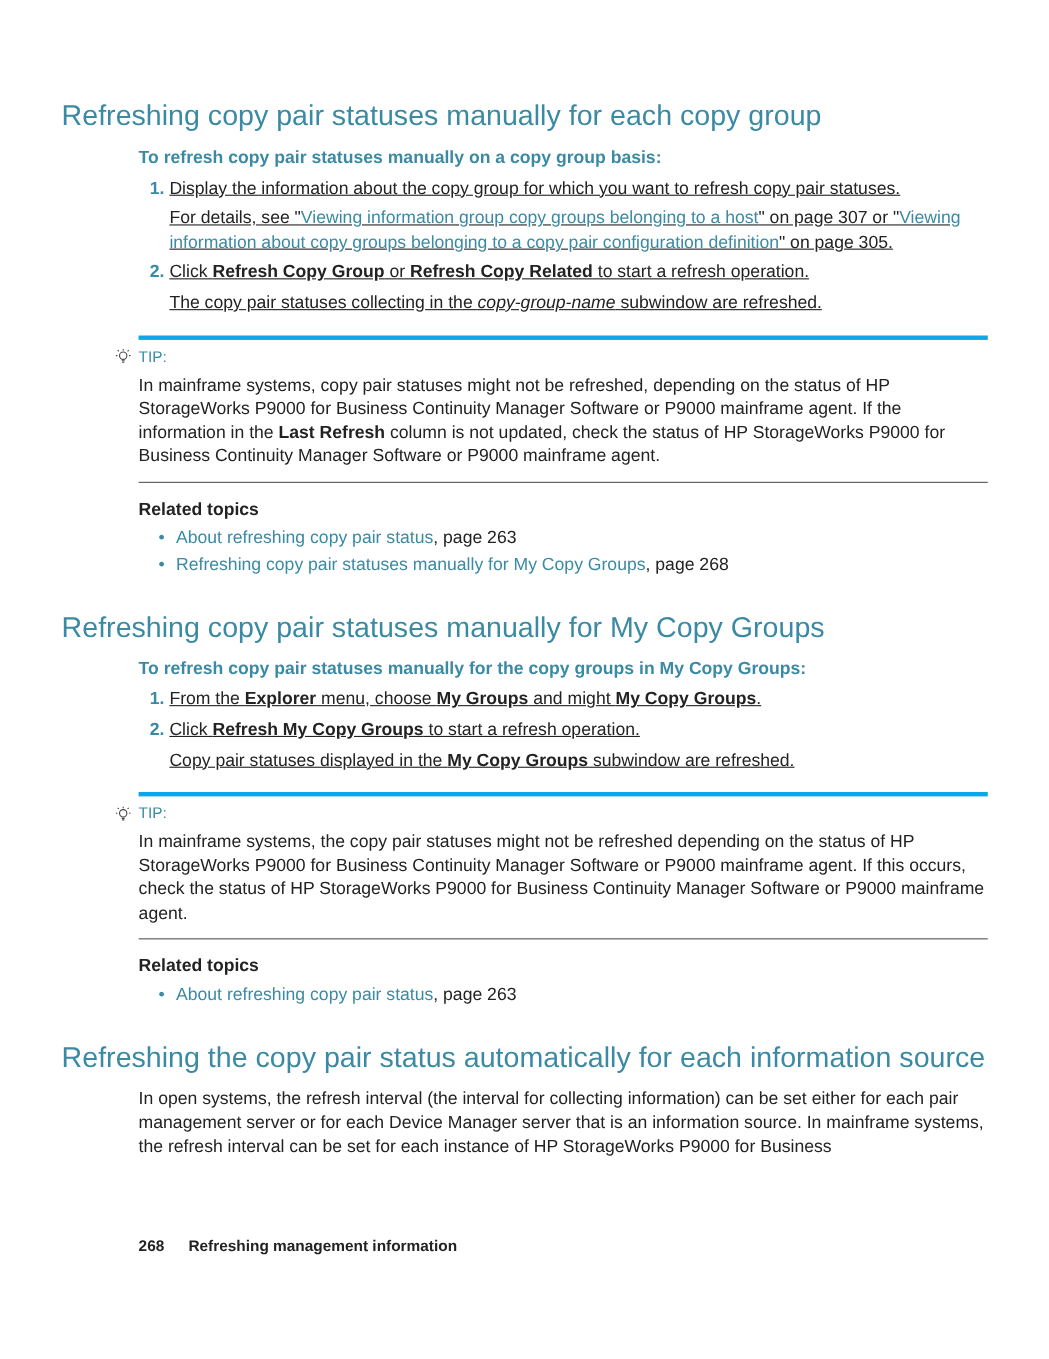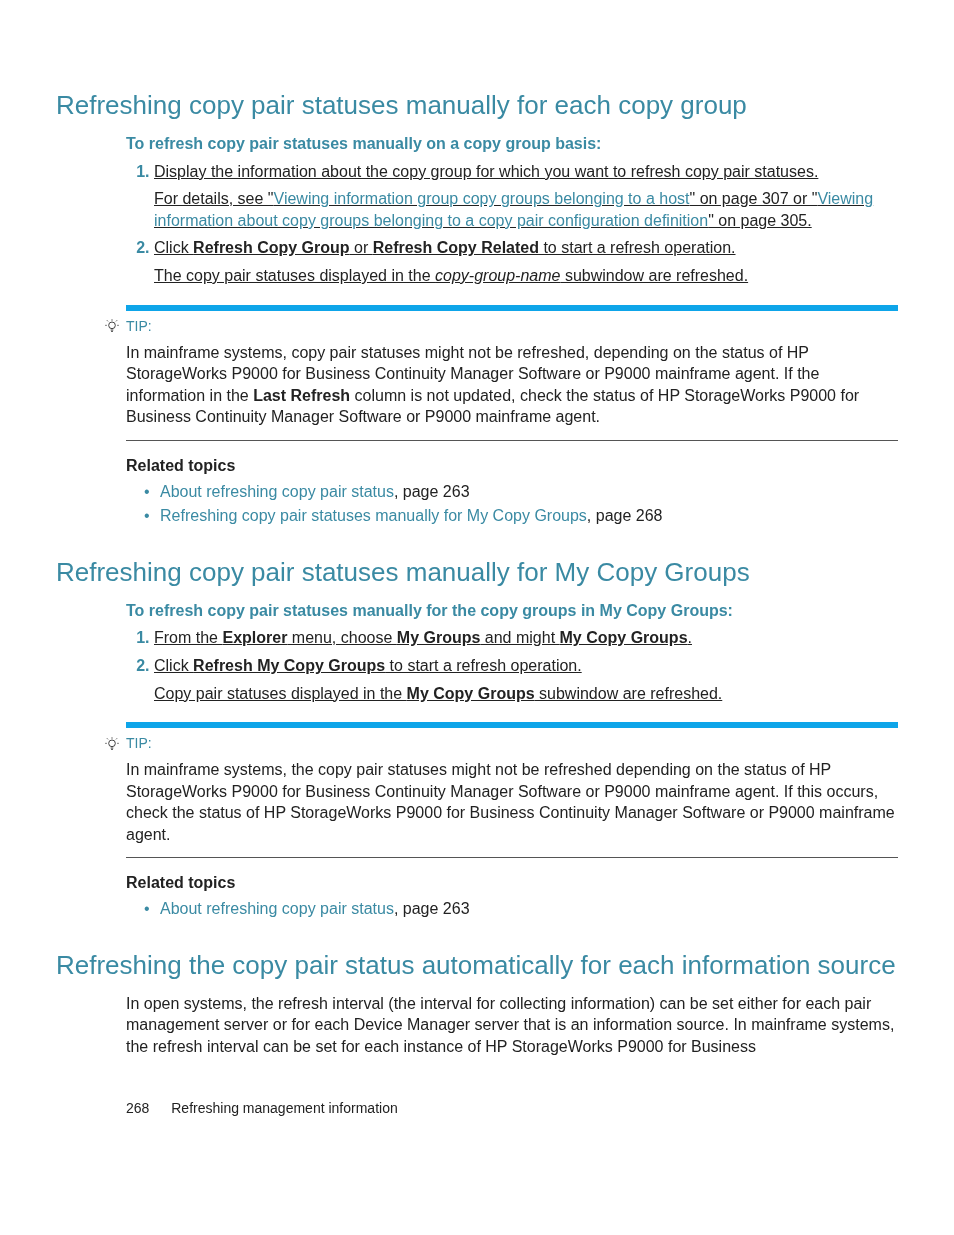--- a/index.html
+++ b/index.html
@@ -44,21 +44,21 @@
     margin: 6px 0;
   }
   a.link {
     color: #3a8aa3;
     text-decoration: none;
   }
   .b { font-weight: 700; }
   .i { font-style: italic; }
   .tip-box {
     margin: 18px 0 14px 70px;
-    border-top: 6px solid #0ea5e9;
+    border-top: 4px solid #0ea5e9;
     border-bottom: 1px solid #555;
     padding: 6px 0 12px 0;
   }
   .tip-label-row {
     display: flex;
     align-items: center;
     gap: 6px;
     margin-bottom: 6px;
     margin-left: -22px;
   }
@@ -86,43 +86,44 @@
     display: inline-block;
     width: 16px;
   }
   ul.related li {
     margin: 3px 0;
   }
   .body-text {
     margin: 6px 0 6px 70px;
   }
   .footer {
-    margin-top: 41px;
+    margin-top: 69px;
     font-size: 14px;
     padding-left: 70px;
+    font-weight: bold;
   }
   .footer .pnum { margin-right: 18px; }
 </style>
 </head>
 <body>
 
 <h2 class="section-heading">Refreshing copy pair statuses manually for each copy group</h2>
 <span class="intro">To refresh copy pair statuses manually on a copy group basis:</span>
 
 <ol class="steps">
   <li>
     <span>Display the information about the copy group for which you want to refresh copy pair statuses.</span>
     <p>
       <span>For details, see "</span><a class="link" href="#">Viewing information group copy groups belonging to a host</a><span>" on page 307 or "</span><a class="link" href="#">Viewing information about copy groups belonging to a copy pair configuration definition</a><span>" on page 305.</span>
     </p>
   </li>
   <li>
     <span>Click </span><span class="b">Refresh Copy Group</span><span> or </span><span class="b">Refresh Copy Related</span><span> to start a refresh operation.</span>
     <p>
-      <span>The copy pair statuses displayed in the </span><span class="i">copy-group-name</span><span> subwindow are refreshed.</span>
+      <span>The copy pair statuses collecting in the </span><span class="i">copy-group-name</span><span> subwindow are refreshed.</span>
     </p>
   </li>
 </ol>
 
 <div class="tip-box">
   <div class="tip-label-row">
     <svg class="tip-icon" viewBox="0 0 24 24" fill="none" stroke="#444" stroke-width="1.5">
       <circle cx="12" cy="11" r="5"></circle>
       <line x1="12" y1="2" x2="12" y2="4"></line>
       <line x1="4" y1="11" x2="2" y2="11"></line>

